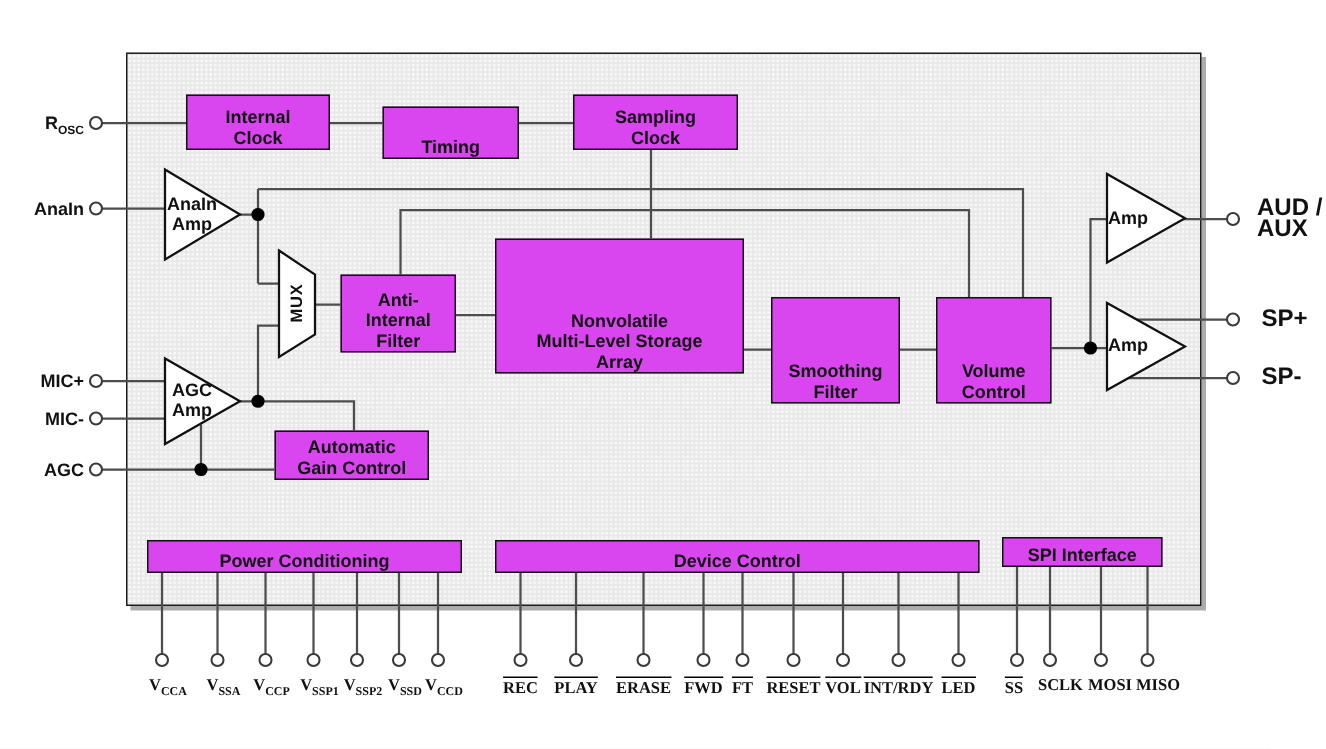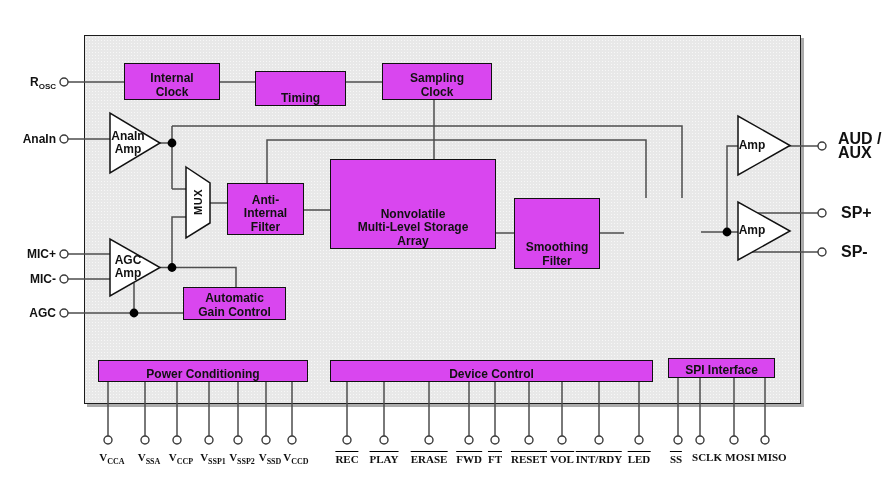--- a/index.html
+++ b/index.html
@@ -92,20 +92,22 @@
   <div class="box" style="left:382px;top:63px;width:110px;height:37px"><span>Sampling
 Clock</span></div>
   <div class="box" style="left:227px;top:183px;width:77px;height:52px"><span>Anti-
 Internal
 Filter</span></div>
   <div class="box" style="left:330px;top:159px;width:166px;height:90px"><span>Nonvolatile
 Multi-Level Storage
 Array</span></div>
   <div class="box" style="left:514px;top:198px;width:86px;height:71px"><span>Smoothing
 Filter</span></div>
+  <div class="box" style="left:624px;top:198px;width:77px;height:71px"><span>Volume
+Control</span></div>
   <div class="box" style="left:183px;top:287px;width:103px;height:33px"><span>Automatic
 Gain Control</span></div>
   <div class="box" style="left:98px;top:360px;width:210px;height:22px"><span>Power Conditioning</span></div>
   <div class="box" style="left:330px;top:360px;width:323px;height:22px"><span>Device Control</span></div>
   <div class="box" style="left:668px;top:358px;width:107px;height:20px"><span>SPI Interface</span></div>
 
   <div class="amp-lbl" style="left:103px;top:130px;width:50px">AnaIn
 Amp</div>
   <div class="amp-lbl" style="left:103px;top:254px;width:50px">AGC
 Amp</div>

